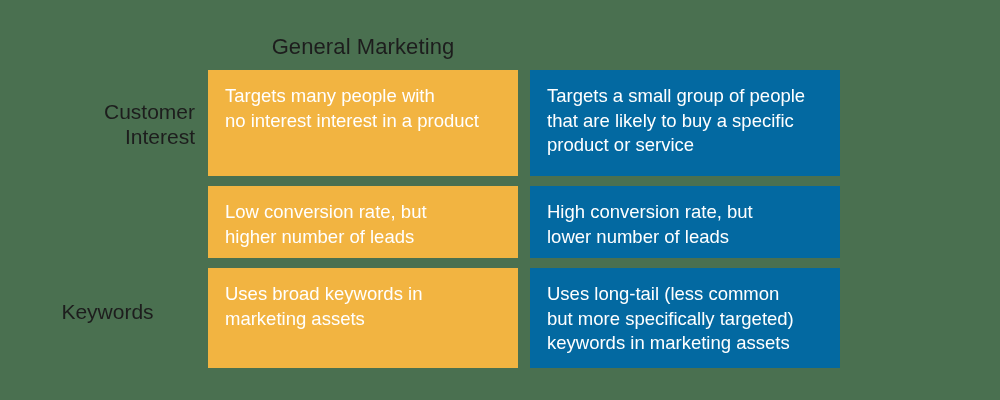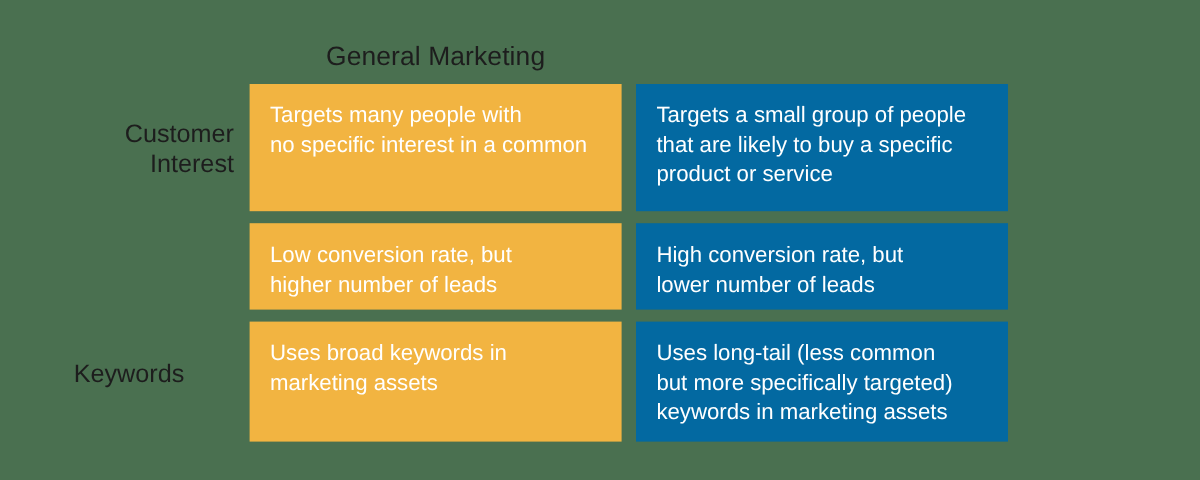--- a/index.html
+++ b/index.html
@@ -73,21 +73,21 @@
 </head>
 <body>
 
 <div id="board">
 
   <div class="col-header" id="hdr-general">General Marketing</div>
 
   <div class="row-label" id="label-customer-interest">Customer
 Interest</div>
   <div class="cell general r1">Targets many people with
-no specific interest in a common</div>
+no interest interest in a product</div>
   <div class="cell niche r1">Targets a small group of people
 that are likely to buy a specific
 product or service</div>
 
   <div class="cell general r2">Low conversion rate, but
 higher number of leads</div>
   <div class="cell niche r2">High conversion rate, but
 lower number of leads</div>
 
   <div class="row-label" id="label-keywords">Keywords</div>

